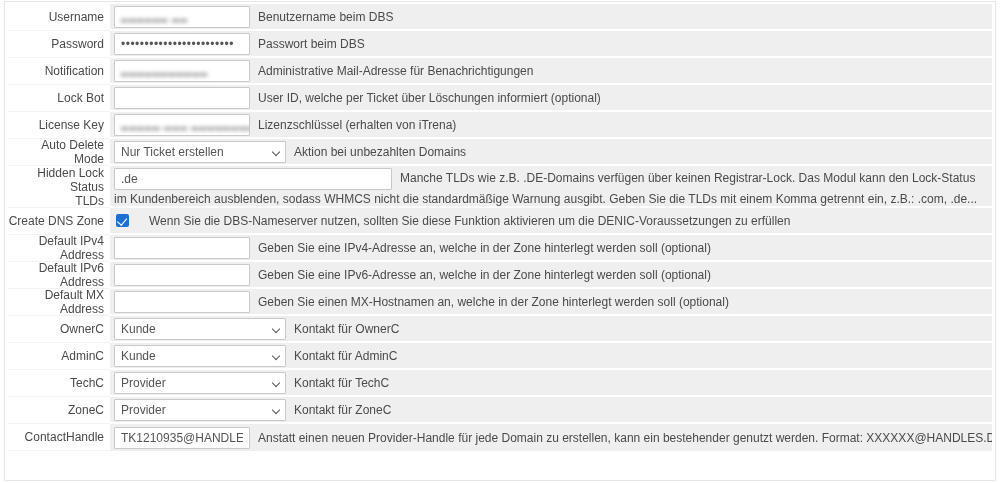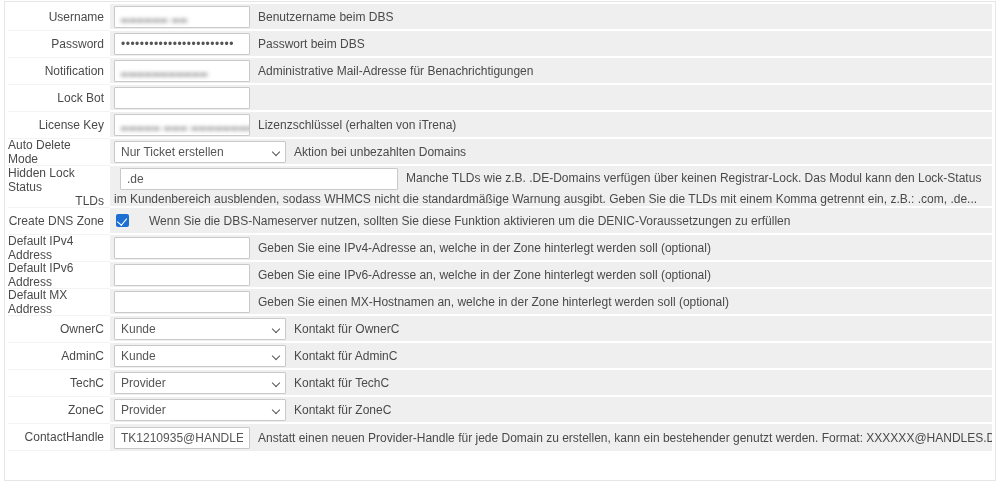--- a/index.html
+++ b/index.html
@@ -7,21 +7,21 @@
     font-family: "Liberation Sans", "DejaVu Sans", sans-serif; }
   .panel {
     position: absolute; left: 4px; top: 1px; width: 992px; height: 480px;
     border: 1px solid #e4e7ea; background: #fff; padding: 2px 3px;
   }
   .frow { display: flex; width: 100%; height: 27px; }
   .frow.double { height: 42px; }
   .label-cell {
     width: 102px; flex: 0 0 102px; background: #fff;
     display: flex; flex-direction: column; justify-content: center; align-items: flex-end;
-    padding-right: 6px; font-size: 12px; color: #4a4a4a;
+    text-align: right; padding-right: 6px; font-size: 12px; color: #4a4a4a;
     border-bottom: 1px solid #f3f3f3; line-height: 14px;
   }
   .field-cell {
     flex: 1 1 auto; background: #efefef; margin-bottom: 2px;
     display: flex; align-items: center; padding: 0 6px 0 4px;
     font-size: 12px; color: #4a4a4a; overflow: hidden;
   }
   .frow.double .field-cell { display: block; padding-top: 2px; line-height: 19px; }
   .frow:last-child .field-cell { margin-bottom: 0; }
   .desc { margin-left: 8px; white-space: nowrap; text-align: right; }
@@ -37,21 +37,21 @@
   .fake-input { display: inline-flex; align-items: center; overflow: hidden; }
   .blurtext { filter: blur(2px); color: #8b8b8b; font-size: 9px; letter-spacing: 1px; white-space: nowrap; }
   .pwd { letter-spacing: 0.5px; font-size: 11px; }
   .select-wrap { position: relative; display: inline-block; }
   select.sbox { width: 100%; appearance: none; -webkit-appearance: none; }
   .chev {
     position: absolute; right: 7px; top: 8px; width: 6px; height: 6px;
     border-right: 1.6px solid #555; border-bottom: 1.6px solid #555;
     transform: rotate(45deg); pointer-events: none;
   }
-  .tld-input { vertical-align: middle; margin-right: 2px; margin-left: 6px; }
+  .tld-input { vertical-align: middle; margin-right: 2px; }
   .cb {
     width: 13px; height: 13px; flex: 0 0 13px; background: #1e6fd2;
     border-radius: 2px; position: relative; display: inline-block; margin-left: 2px;
   }
   .cb::after {
     content: ""; position: absolute; left: 3px; top: 1.5px; width: 5px; height: 8px;
     border-right: 1.8px solid #fff; border-bottom: 1.8px solid #fff; transform: rotate(40deg);
   }
   .cb-desc { margin-left: 20px; white-space: nowrap; }
 </style>
@@ -85,20 +85,21 @@
           <span class="blurtext">▂▂▂▂▂▂▂▂▂▂▂</span>
         </span>
       <span class="desc">Administrative Mail-Adresse für Benachrichtigungen</span>
     </div>
   </div>
 
   <div class="frow">
     <div class="label-cell">Lock Bot</div>
     <div class="field-cell">
       <input class="tbox w-std" value="" style="">
+      <span class="desc">User ID, welche per Ticket über Löschungen informiert (optional)</span>
     </div>
   </div>
 
   <div class="frow">
     <div class="label-cell">License Key</div>
     <div class="field-cell">
       <span class="fake-input w-std">
           <span class="blurtext">▂▂▂▂▂ ▂▂▂ ▂▂▂▂▂▂▂▂</span>
         </span>
       <span class="desc">Lizenzschlüssel (erhalten von iTrena)</span>

